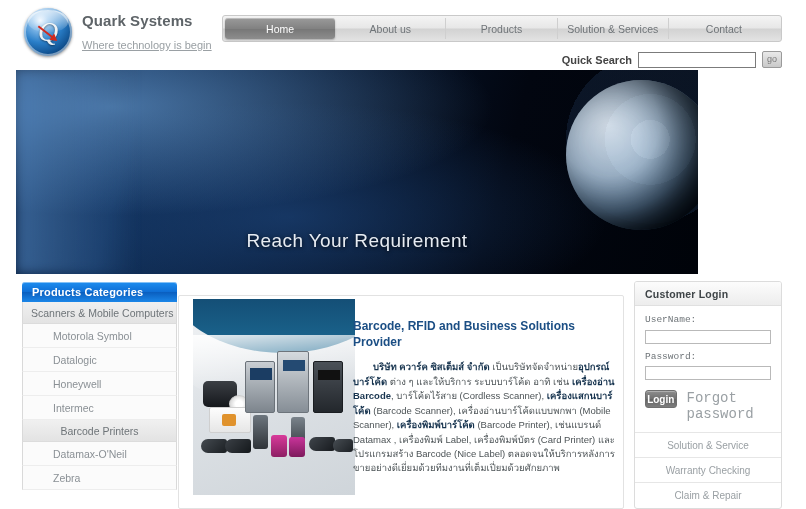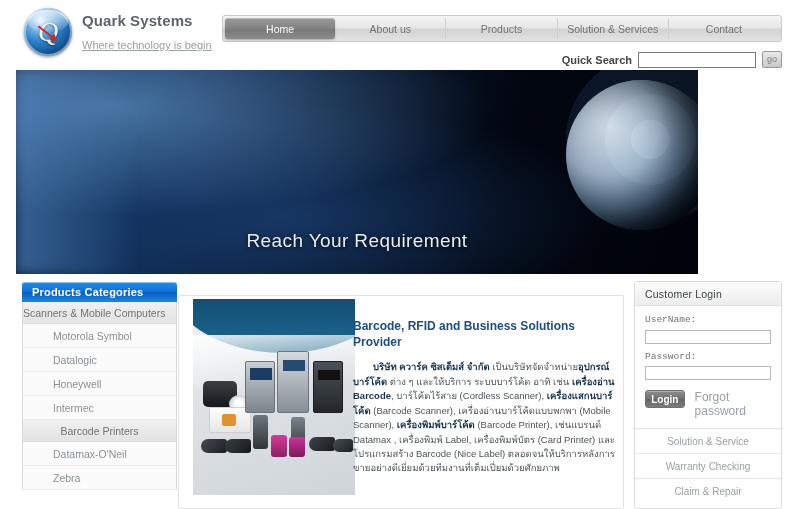--- a/index.html
+++ b/index.html
@@ -113,21 +113,21 @@
     color:#fff; font-size:11px; font-weight:bold; letter-spacing:.2px;
     display:flex; align-items:center; padding-left:10px;
     box-shadow: inset 0 1px 0 rgba(255,255,255,.45);
   }
   .cat-group{
     background:linear-gradient(180deg,#f0f0f0,#e3e3e3);
     border-left:1px solid #d9d9d9; border-right:1px solid #d9d9d9; border-bottom:1px solid #dcdcdc;
     font-size:10.5px; color:#6e7478; text-align:center; height:22px;
     display:flex; align-items:center; justify-content:center; cursor:pointer;
   }
-  .cat-group.left{ justify-content:flex-start; padding-left:0; }
+  .cat-group.left{ justify-content:flex-start; padding-left:8px; }
   .cat-item{
     background:#fbfbfb; border-left:1px solid #d9d9d9; border-right:1px solid #d9d9d9;
     border-bottom:1px solid #ededed;
     font-size:10.5px; color:#8a9095; height:24px;
     display:flex; align-items:center; padding-left:30px; cursor:pointer;
   }
 
   
   #main{
     position:absolute; left:178px; top:295px; width:446px; height:214px;
@@ -178,37 +178,37 @@
 
   
   #rail{
     position:absolute; left:634px; top:281px; width:148px; height:228px;
     background:#fff; border:1px solid #dcdcdc; border-radius:3px; overflow:hidden;
   }
   #login-head{
     height:24px; background:linear-gradient(180deg,#fcfcfc,#ededed);
     border-bottom:1px solid #e0e0e0;
     display:flex; align-items:center; padding-left:10px;
-    font-size:10.5px; font-weight:normal; color:#3e4447; letter-spacing:.2px;
+    font-size:10.5px; font-weight:bold; color:#3e4447; letter-spacing:.2px;
   }
   #login-body{ padding:8px 10px 10px 10px; }
   .field-label{ font-size:9.5px; color:#6e7478; margin-bottom:1px;font-family:Liberation Mono, monospace; }
   .field-input{
     width:100%; height:14px; border:1px solid #b9b9b9; background:#fff;
     font-size:9.5px; padding:0 3px; outline:none; margin-bottom:7px; color:#333;
   }
   #login-actions{ display:flex; align-items:flex-start; gap:10px; margin-top:3px; }
   #login-btn{
     width:46px; height:18px; border:1px solid #6f6f6f; border-radius:3px;
     background:linear-gradient(180deg,#8e8e8e 0%,#6f6f6f 50%,#636363 51%,#7d7d7d 100%);
     color:#fff; font-size:10px; font-weight:bold; cursor:pointer;
     display:flex; align-items:center; justify-content:center;
     box-shadow: inset 0 1px 0 rgba(255,255,255,.3);
   }
-  #forgot{ font-size:12px; color:#9aa0a4; cursor:pointer; }
+  #forgot{ font-size:14px; color:#9aa0a4; cursor:pointer;font-family:Liberation Mono, monospace; }
   .rail-link{
     height:25px; border-top:1px solid #e6e6e6;
     display:flex; align-items:center; justify-content:center;
     font-size:10px; color:#9aa0a4; cursor:pointer;
   }
 </style>
 </head>
 <body>
 
 <div id="page">

